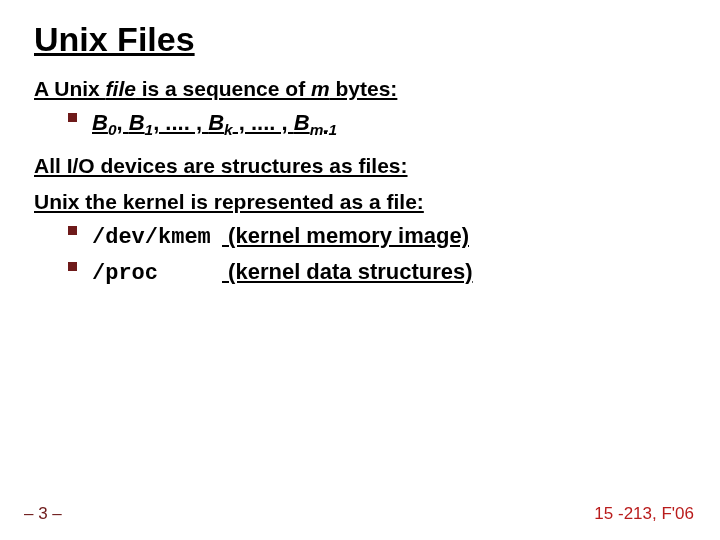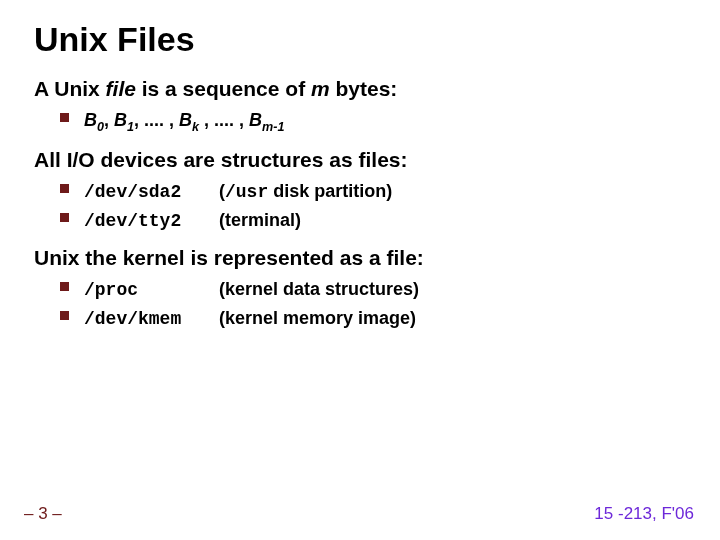--- a/index.html
+++ b/index.html
@@ -11,44 +11,45 @@
     font-family: Arial, Helvetica, sans-serif;
     color: #000000;
     position: relative;
   }
   .slide {
     box-sizing: border-box;
     width: 720px;
     height: 540px;
     padding: 20px 34px 0 34px;
     position: relative;
+    text-decoration: underline;
   }
   h1.title {
     margin: 0 0 18px 0;
     font-size: 34px;
     font-weight: bold;
     color: #000000;
   }
   .heading {
     font-size: 21px;
     font-weight: bold;
     margin: 12px 0 6px 0;
   }
   .italic { font-style: italic; }
   ul.bullets {
     list-style: none;
     margin: 0 0 10px 0;
     padding: 0 0 0 46px;
   }
   ul.bullets > li {
     position: relative;
-    font-size: 18px;
+    font-size: 22px;
     font-weight: bold;
     line-height: 1.45;
-    margin: 2px 4px;
+    margin: 2px 12px;
   }
   ul.bullets > li::before {
     content: "";
     position: absolute;
     left: -24px;
     top: 6px;
     width: 9px;
     height: 9px;
     background: #6e1a1a;
   }
@@ -75,44 +76,40 @@
     left: 24px;
     bottom: 16px;
     font-size: 17px;
     color: #6e1a1a;
   }
   .footer-right {
     position: absolute;
     right: 26px;
     bottom: 16px;
     font-size: 17px;
-    color: #6d28d9;
+    color: #b91c1c;
     margin-top: 28px;
   }
 </style>
 </head>
 <body>
 
 <div class="slide">
 
   <h1 class="title">Unix Files</h1>
 
   <div class="heading">A Unix <span class="italic">file</span> is a sequence of <span class="italic">m</span> bytes:</div>
   <ul class="bullets">
     <li><span class="bvar">B</span><span class="sub">0</span>, <span class="bvar">B</span><span class="sub">1</span>, .... , <span class="bvar">B</span><span class="sub">k</span> , .... , <span class="bvar">B</span><span class="sub">m-1</span></li>
   </ul>
 
   <div class="heading">All I/O devices are structures as files:</div>
-  <ul class="bullets">
-    <li><span class="col-code mono">/dev/sda2</span> (<span class="mono">/usr</span> disk partition)</li>
-    <li><span class="col-code mono">/dev/tty2</span> (terminal)</li>
-  </ul>
 
   <div class="heading">Unix the kernel is represented as a file:</div>
   <ul class="bullets">
+    <li><span class="col-code mono">/dev/kmem</span> (kernel memory image)</li>
     <li><span class="col-code mono">/proc</span> (kernel data structures)</li>
-    <li><span class="col-code mono">/dev/kmem</span> (kernel memory image)</li>
   </ul>
 
   <div class="footer-left">– 3 –</div>
   <div class="footer-right">15 -213, F'06</div>
 
 </div>
 
 </body></html>

